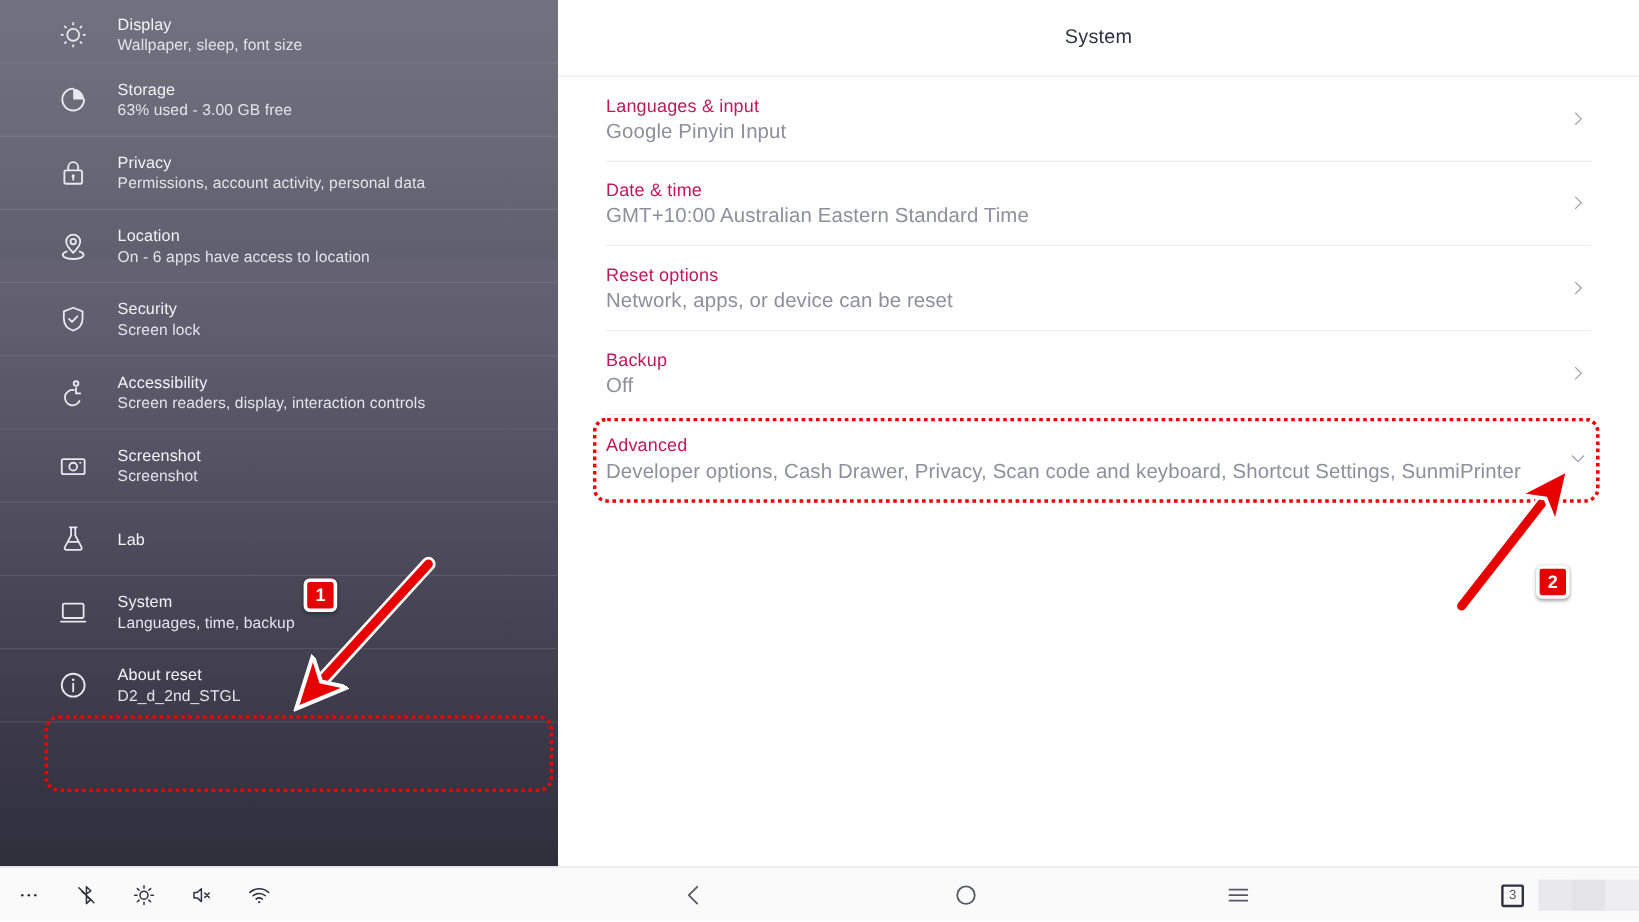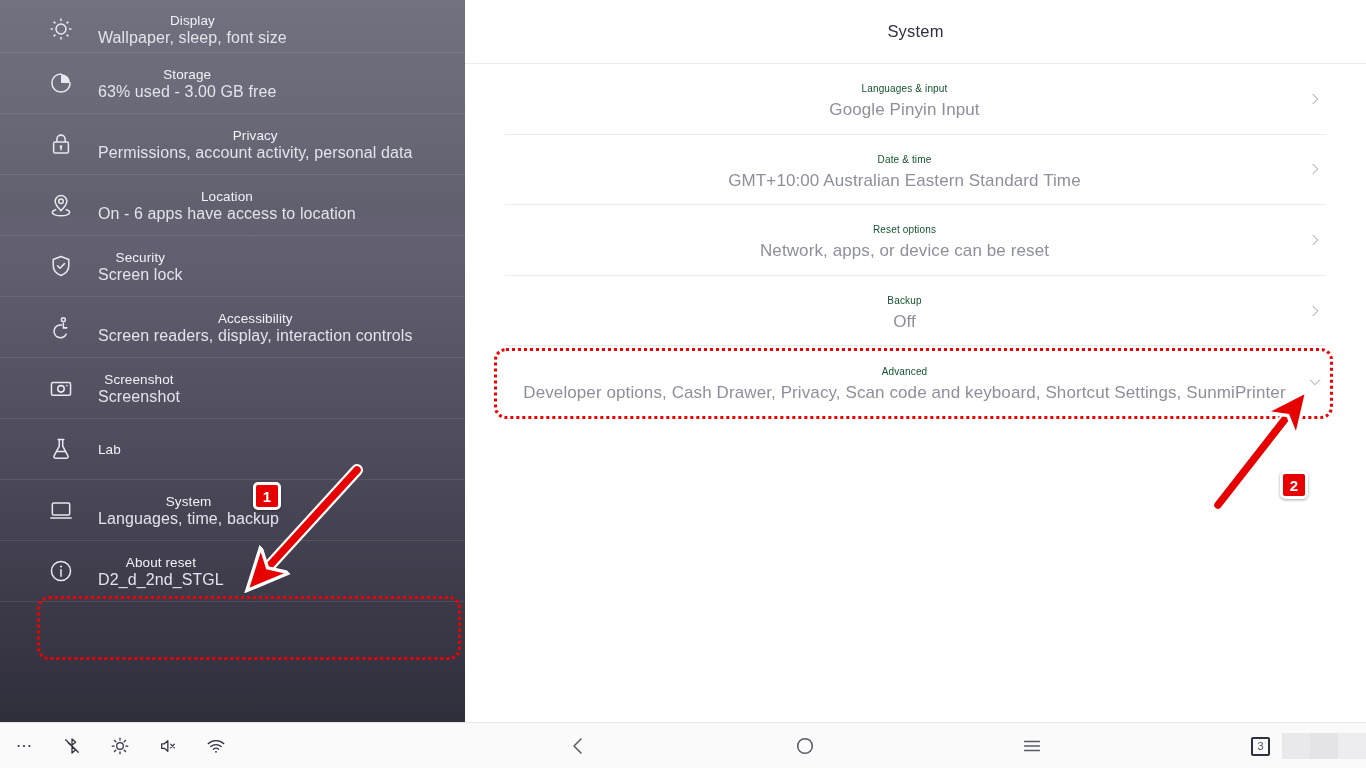--- a/index.html
+++ b/index.html
@@ -2,21 +2,21 @@
 <html><head>
 <meta charset="utf-8">
 <style>
   * { box-sizing: border-box; margin: 0; padding: 0; }
   html, body {
     width: 1366px; height: 768px;
     overflow: hidden;
     font-family: "Liberation Sans", sans-serif;
     background: #ffffff;
   }
-  .screen { position: relative; width: 1366px; height: 768px; text-align: center; }
+  .screen { position: relative; width: 1366px; height: 768px; }
 
   
   .sidebar {
     position: absolute; left: 0; top: 0;
     width: 465px; height: 722px;
     background: linear-gradient(180deg,
         #71717f 0%,
         #6b6a79 14%,
         #605f6e 30%,
         #55546333 0%, transparent 0%),
@@ -38,21 +38,21 @@
     flex: 0 0 34px;
     display: flex; align-items: center; justify-content: center;
     color: #e8e8ee;
   }
   .side-icon svg { display: block; }
   .side-text { display: flex; flex-direction: column; justify-content: center; }
   .side-title {
     font-size: 13.5px; color: #f2f2f6; line-height: 17px; letter-spacing: .1px;
   }
   .side-sub {
-    font-size: 16px; color: #e3e3ea; line-height: 17px; letter-spacing: .1px;
+    font-size: 13px; color: #e3e3ea; line-height: 17px; letter-spacing: .1px;
   }
   .side-item.single .side-text { justify-content: center; }
 
   
   .panel {
     position: absolute; left: 465px; top: 0;
     width: 901px; height: 722px;
     background: #ffffff;
   }
   .panel-header {
@@ -66,21 +66,21 @@
   .rows { padding: 0 40px; }
   .row {
     position: relative;
     height: 70.6px;
     display: flex; align-items: center;
     border-bottom: 1px solid #ececed;
   }
   .row.last { border-bottom: none; }
   .row-text { flex: 1 1 auto; }
   .row-title {
-    font-size: 10px; color: #14532d; line-height: 22px; letter-spacing: .15px;
+    font-size: 15px; color: #be185d; line-height: 22px; letter-spacing: .15px;
   }
   .row-sub {
     font-size: 17px; color: #8e8f9c; line-height: 19px; letter-spacing: .1px;
   }
   .row-chev {
     flex: 0 0 22px; width: 22px; height: 22px;
     display: flex; align-items: center; justify-content: center;
     color: #9a9aa6;
   }
 

